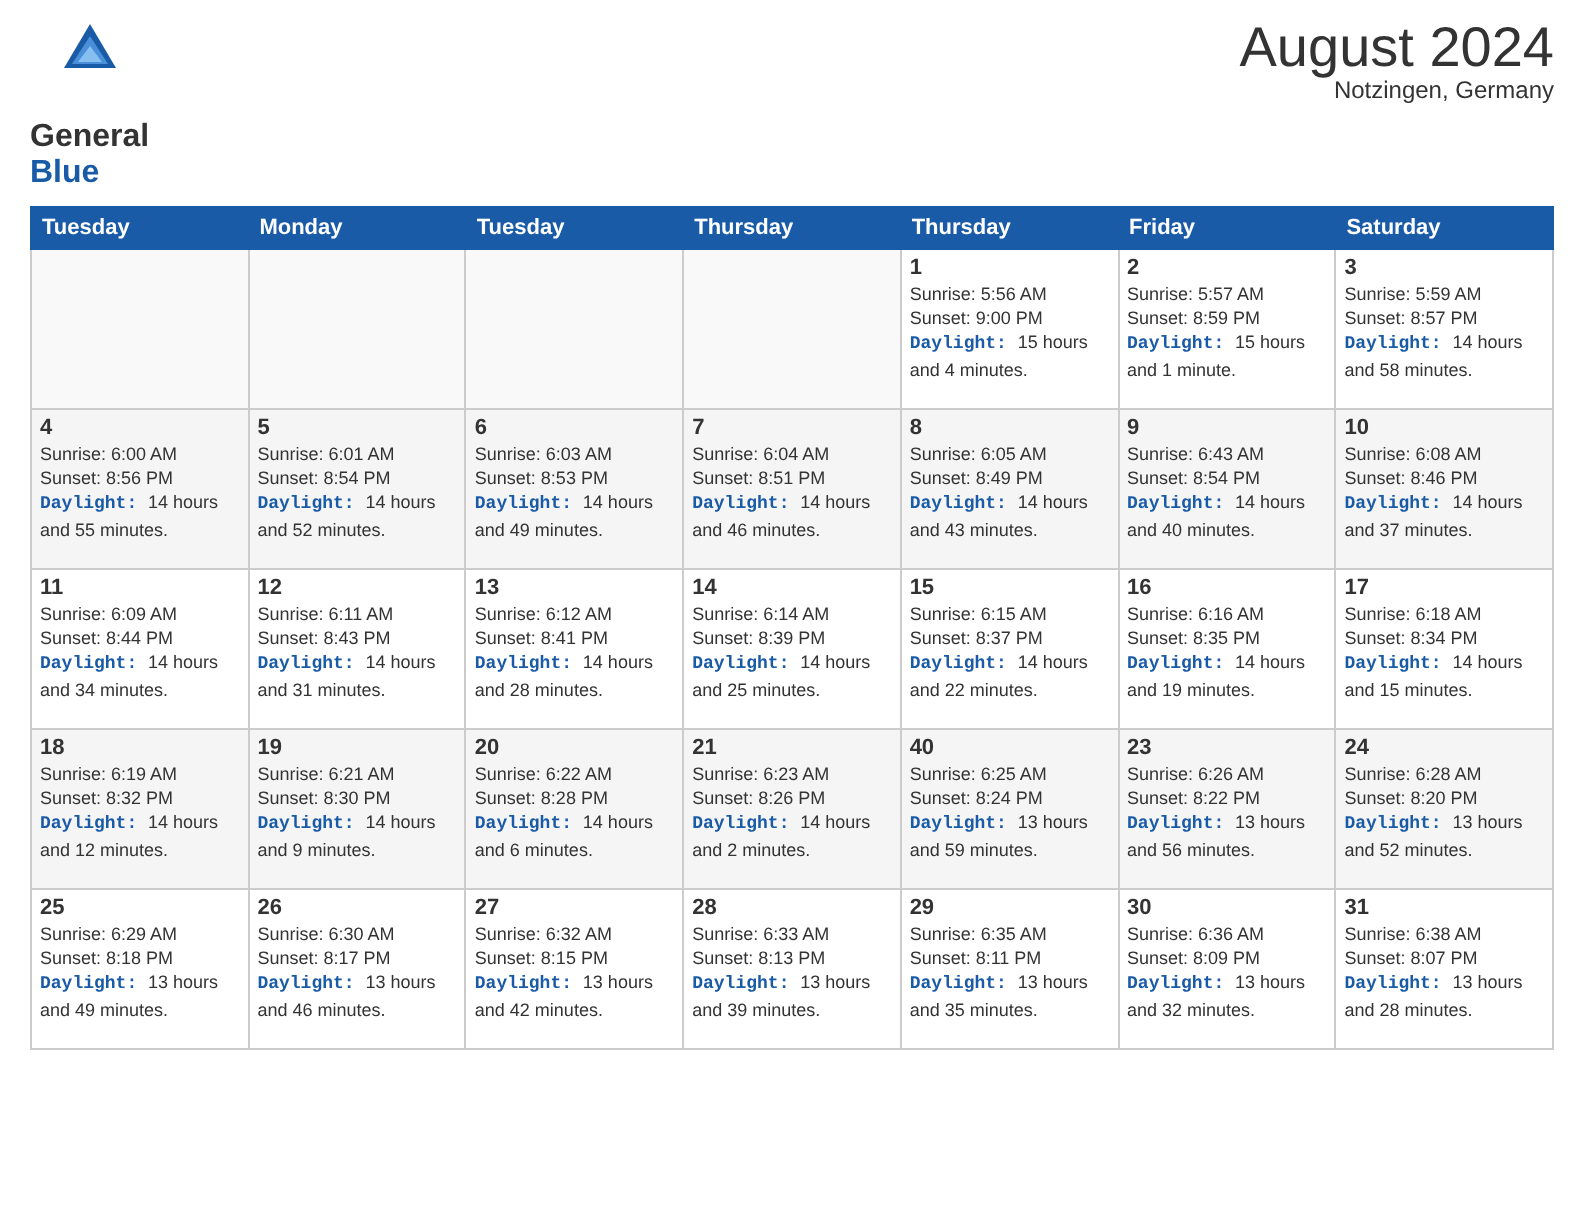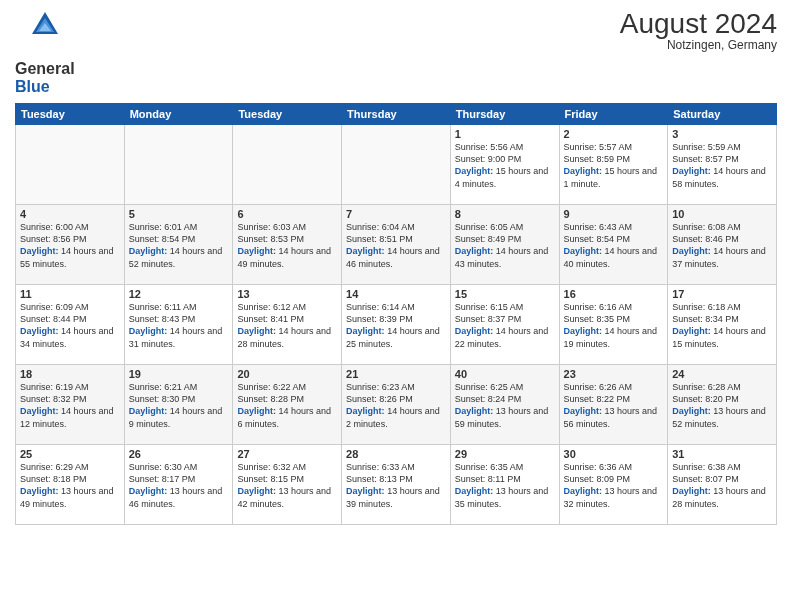--- a/index.html
+++ b/index.html
@@ -97,20 +97,21 @@
       margin-bottom: 1px;
     }
     .day-info {
       font-size: 9px;
       color: #333;
       line-height: 1.35;
     }
     .daylight-label {
       color: #1a5ba8;
       font-weight: bold;
+      font-family: Liberation Mono, monospace;
     }
   </style>
 </head>
 <body>
 
 <div class="container">
   <div class="header">
     <div class="logo">
       <svg class="logo-icon" viewBox="0 0 30 30">
         <polygon points="15,2 28,24 2,24" fill="#1a5ba8"></polygon>

